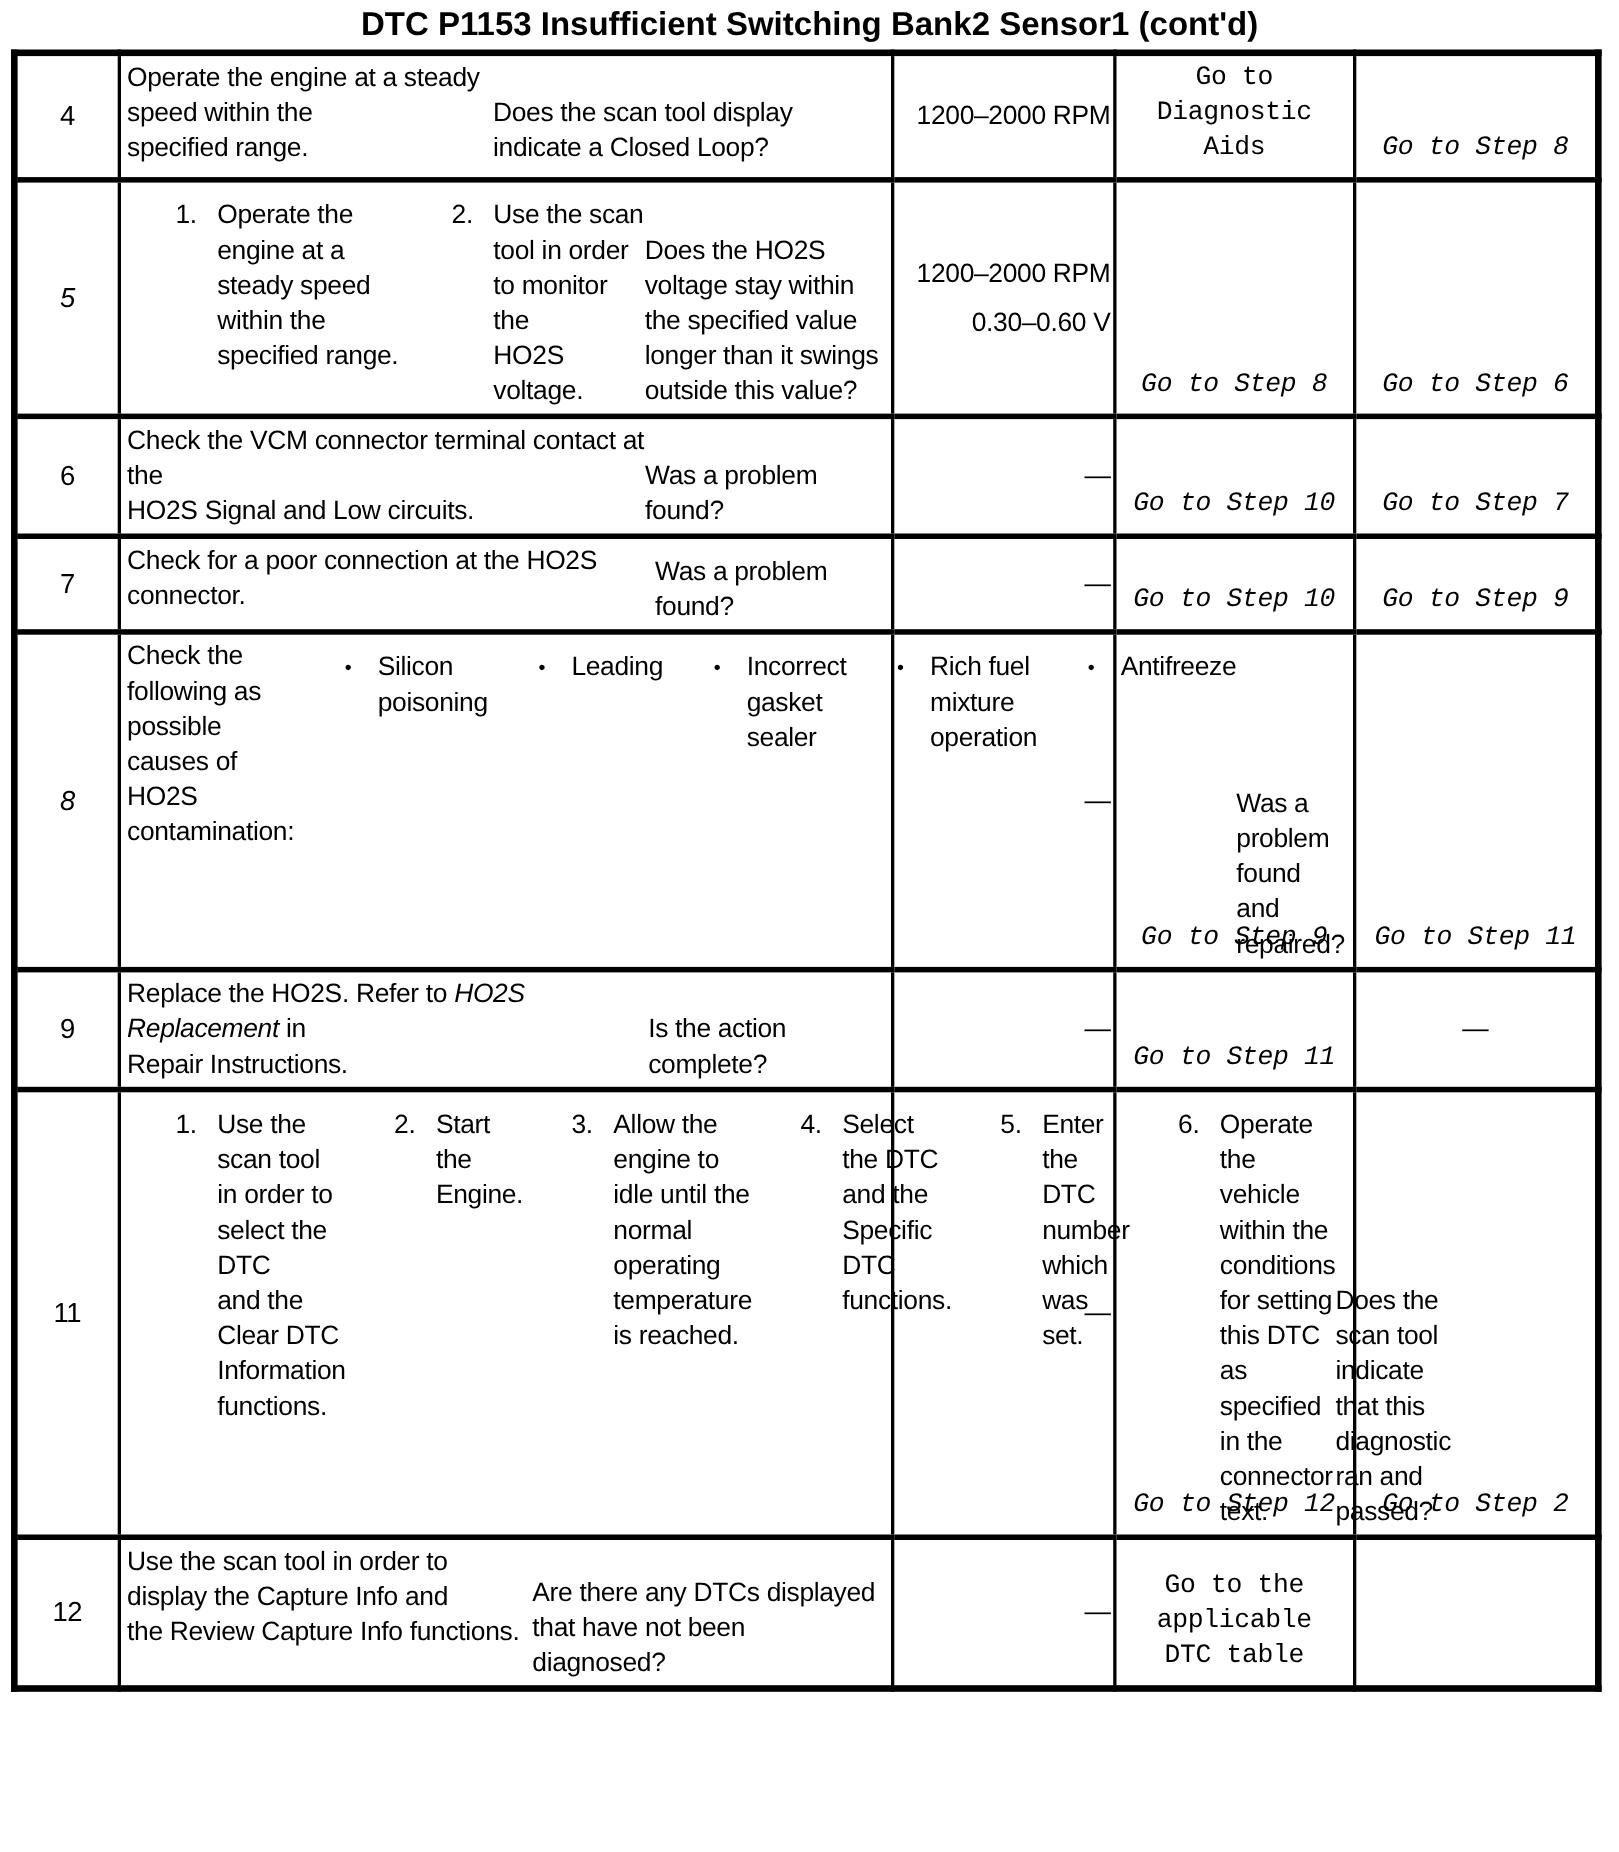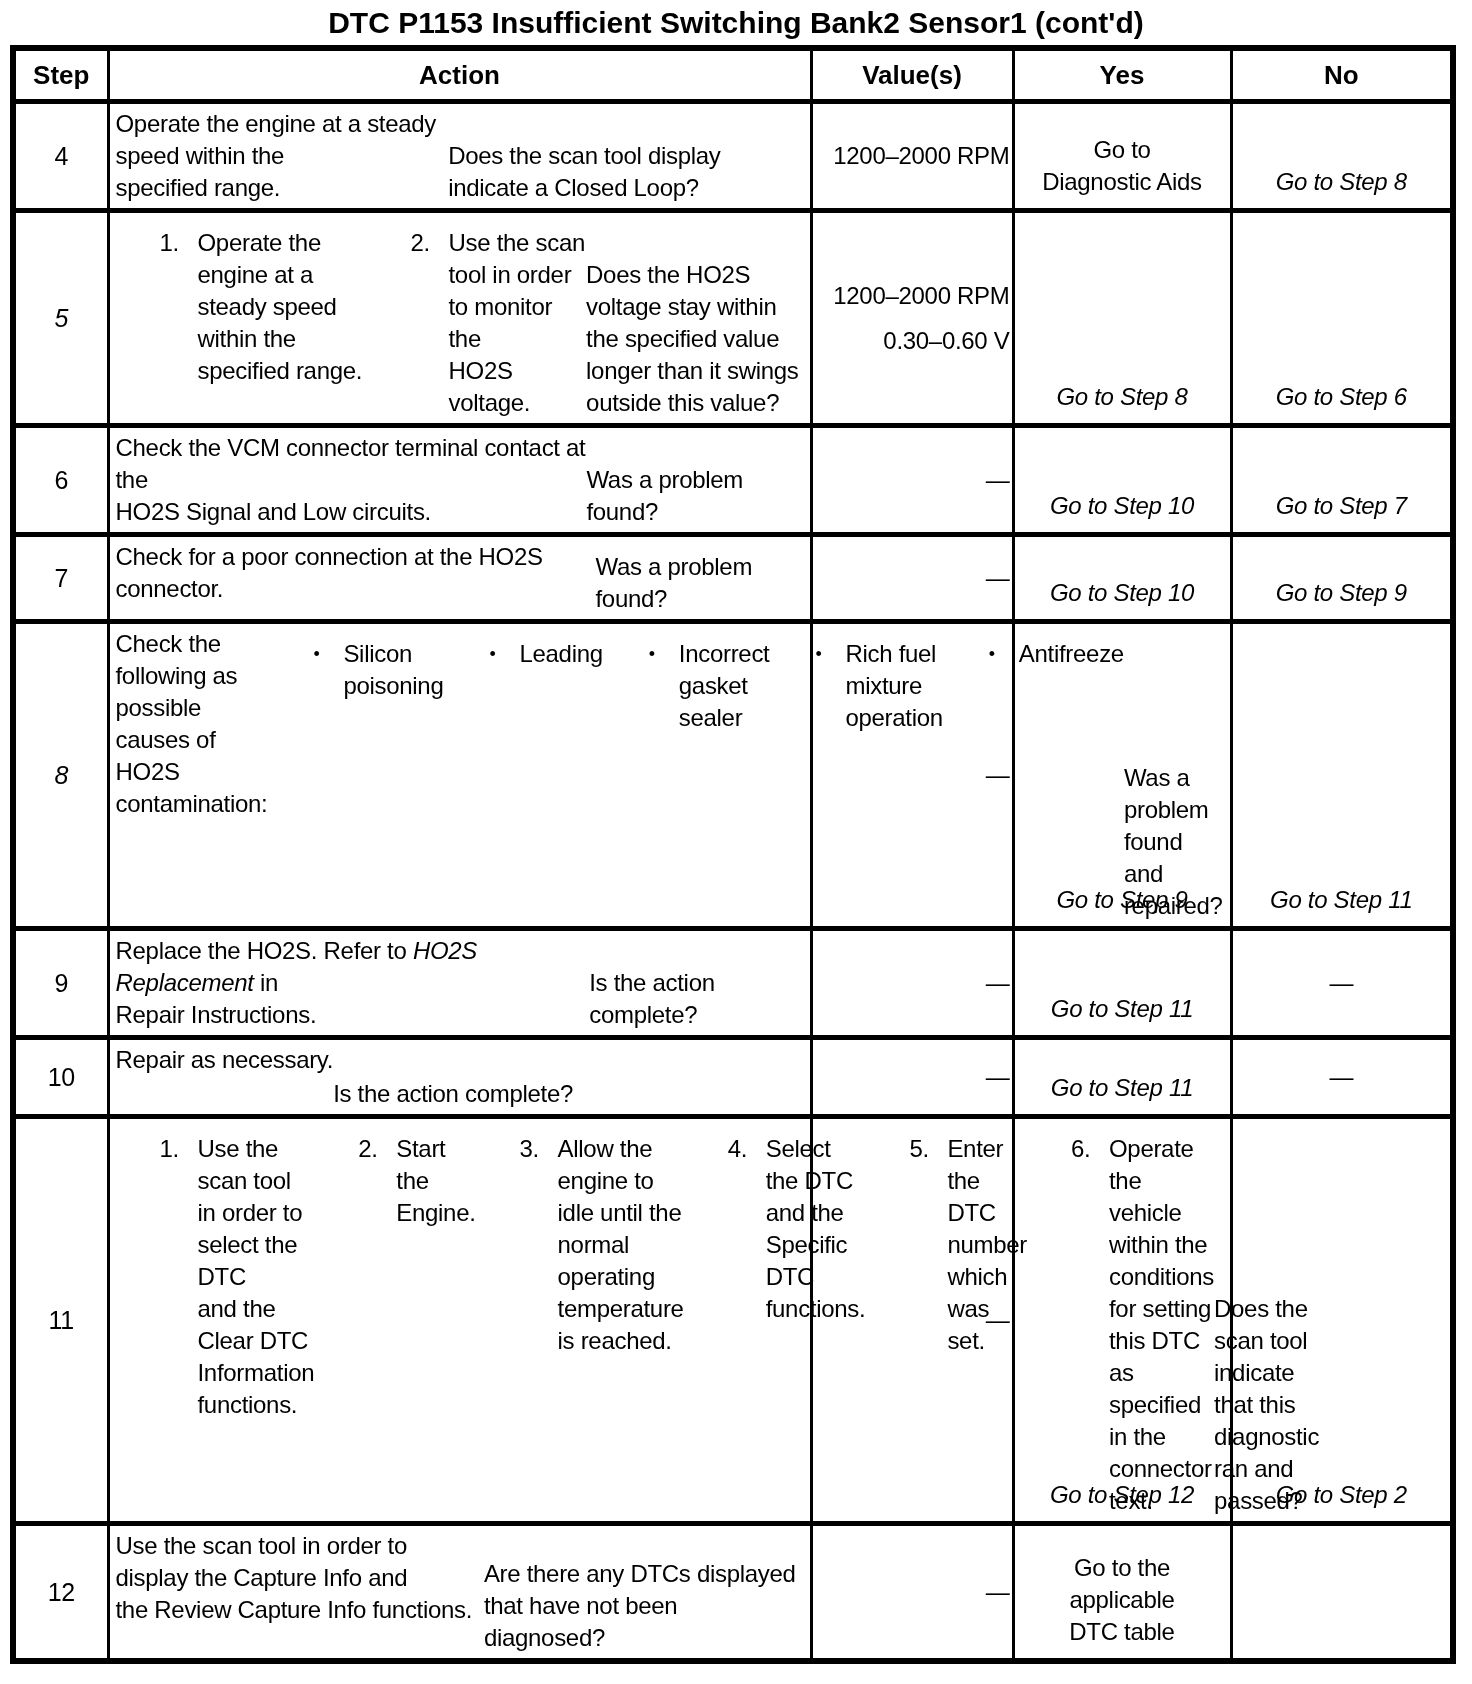--- a/index.html
+++ b/index.html
@@ -34,21 +34,21 @@
     vertical-align:middle;padding:8px 4px;letter-spacing:0;
   }
   td.step{
     text-align:center;vertical-align:middle;font-size:25px;
   }
   td.step.sit{font-style:italic;}
   td.value{
     text-align:right;vertical-align:middle;font-size:24px;padding:2px;
   }
   td.goto{
-    text-align:center;vertical-align:bottom;padding-bottom:10px;font-size:24px;
+    text-align:center;vertical-align:bottom;padding-bottom:10px;font-size:24px;font-family:Liberation Mono, monospace;
   }
   td.gomid{
     text-align:center;vertical-align:middle;font-size:24px;
   }
   .gs{font-style:italic;}
   .it{font-style:italic;margin-top:48px;}
   .pre{white-space:pre-line;}
   p{margin:0;}
   .inner{display:flex;flex-direction:row;}
   .q{margin-top:auto;padding-top:6px;}
@@ -77,27 +77,20 @@
 <table class="dtc">
   <colgroup>
     <col class="c-step">
       <col class="c-action">
       <col class="c-value">
       <col class="c-yes">
       <col class="c-no">
   </colgroup>
 
   <tbody>
-      <tr>
-    <th>Step</th>
-    <th>Action</th>
-    <th>Value(s)</th>
-    <th>Yes</th>
-    <th>No</th>
-  </tr>
 
   <tr>
     <td class="step">4</td>
     <td>
       <div class="inner mh-r4">
         <p class="pre">Operate the engine at a steady speed within the
 specified range.</p>
         <p class="pre q">Does the scan tool display indicate a Closed Loop?</p>
       </div>
     </td>
@@ -201,32 +194,20 @@
         <p class="pre"><span>Replace the HO2S. Refer to </span><span class="it">HO2S Replacement</span><span> in
 Repair Instructions.</span></p>
         <p class="pre q">Is the action complete?</p>
       </div>
     </td>
     <td class="value"><span class="dashv">—</span></td>
     <td class="goto"><span class="pre gs">Go to Step 11</span></td>
     <td class="gomid"><span class="dashv">—</span></td>
   </tr>
 
-  <tr>
-    <td class="step">10</td>
-    <td>
-      <div class="inner mh-r10">
-        <p class="pre">Repair as necessary.</p>
-        <p class="pre q">Is the action complete?</p>
-      </div>
-    </td>
-    <td class="value"><span class="dashv">—</span></td>
-    <td class="goto"><span class="pre gs">Go to Step 11</span></td>
-    <td class="gomid"><span class="dashv">—</span></td>
-  </tr>
 
   <tr>
     <td class="step">11</td>
     <td>
       <div class="inner mh-r11">
         <div class="oli">
           <span class="n">1.</span>
           <span class="t pre">Use the scan tool in order to select the DTC
 and the Clear DTC Information functions.</span>
         </div>

